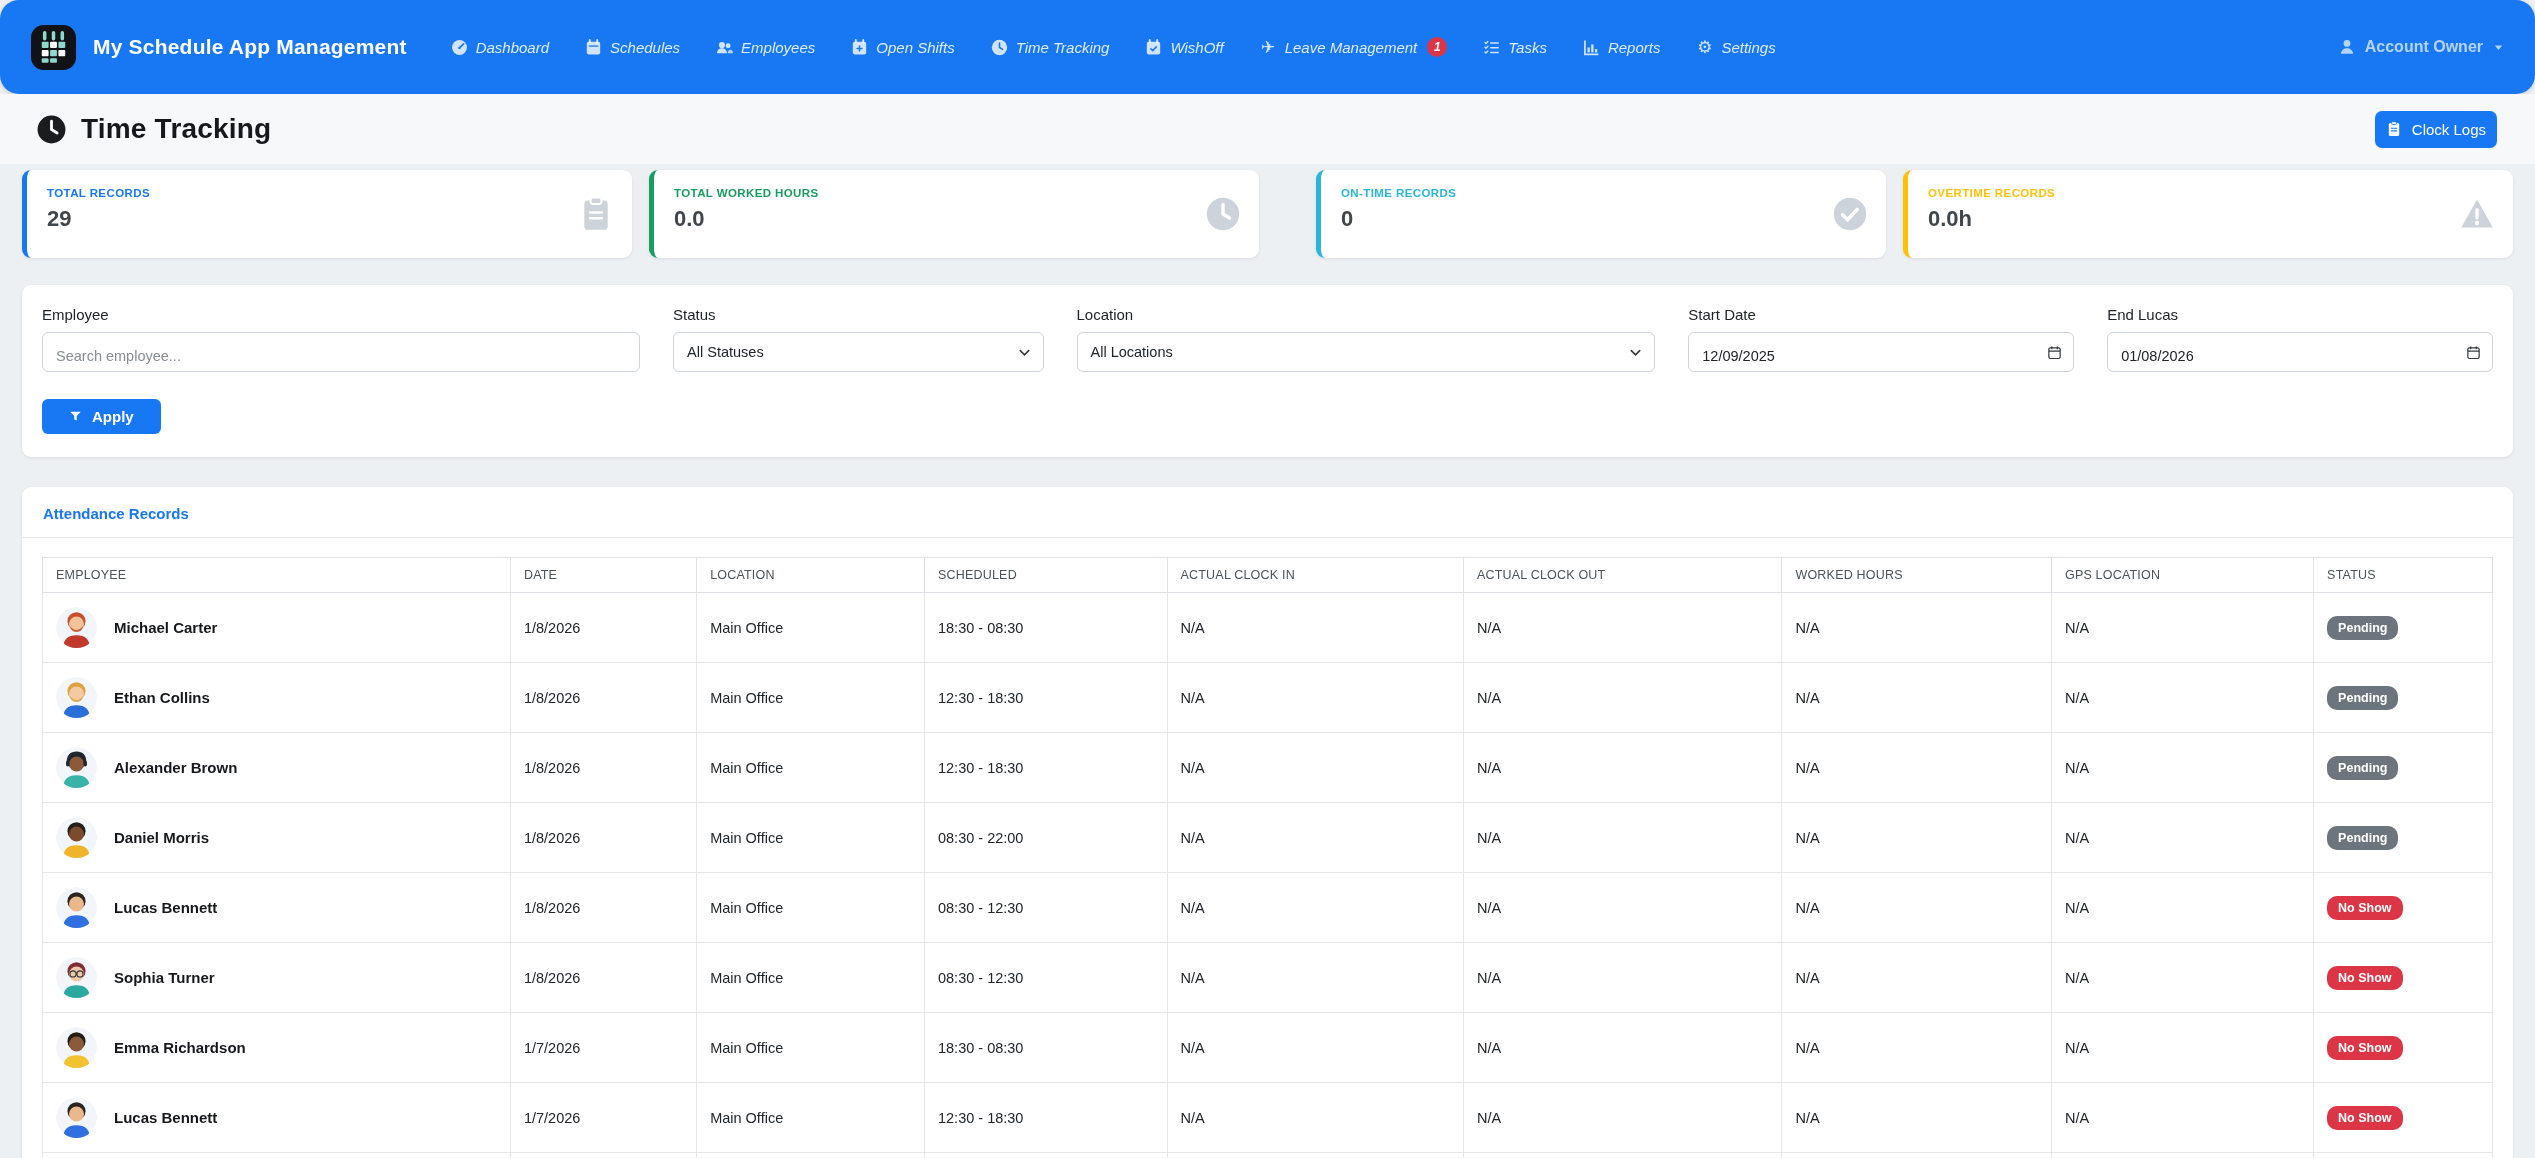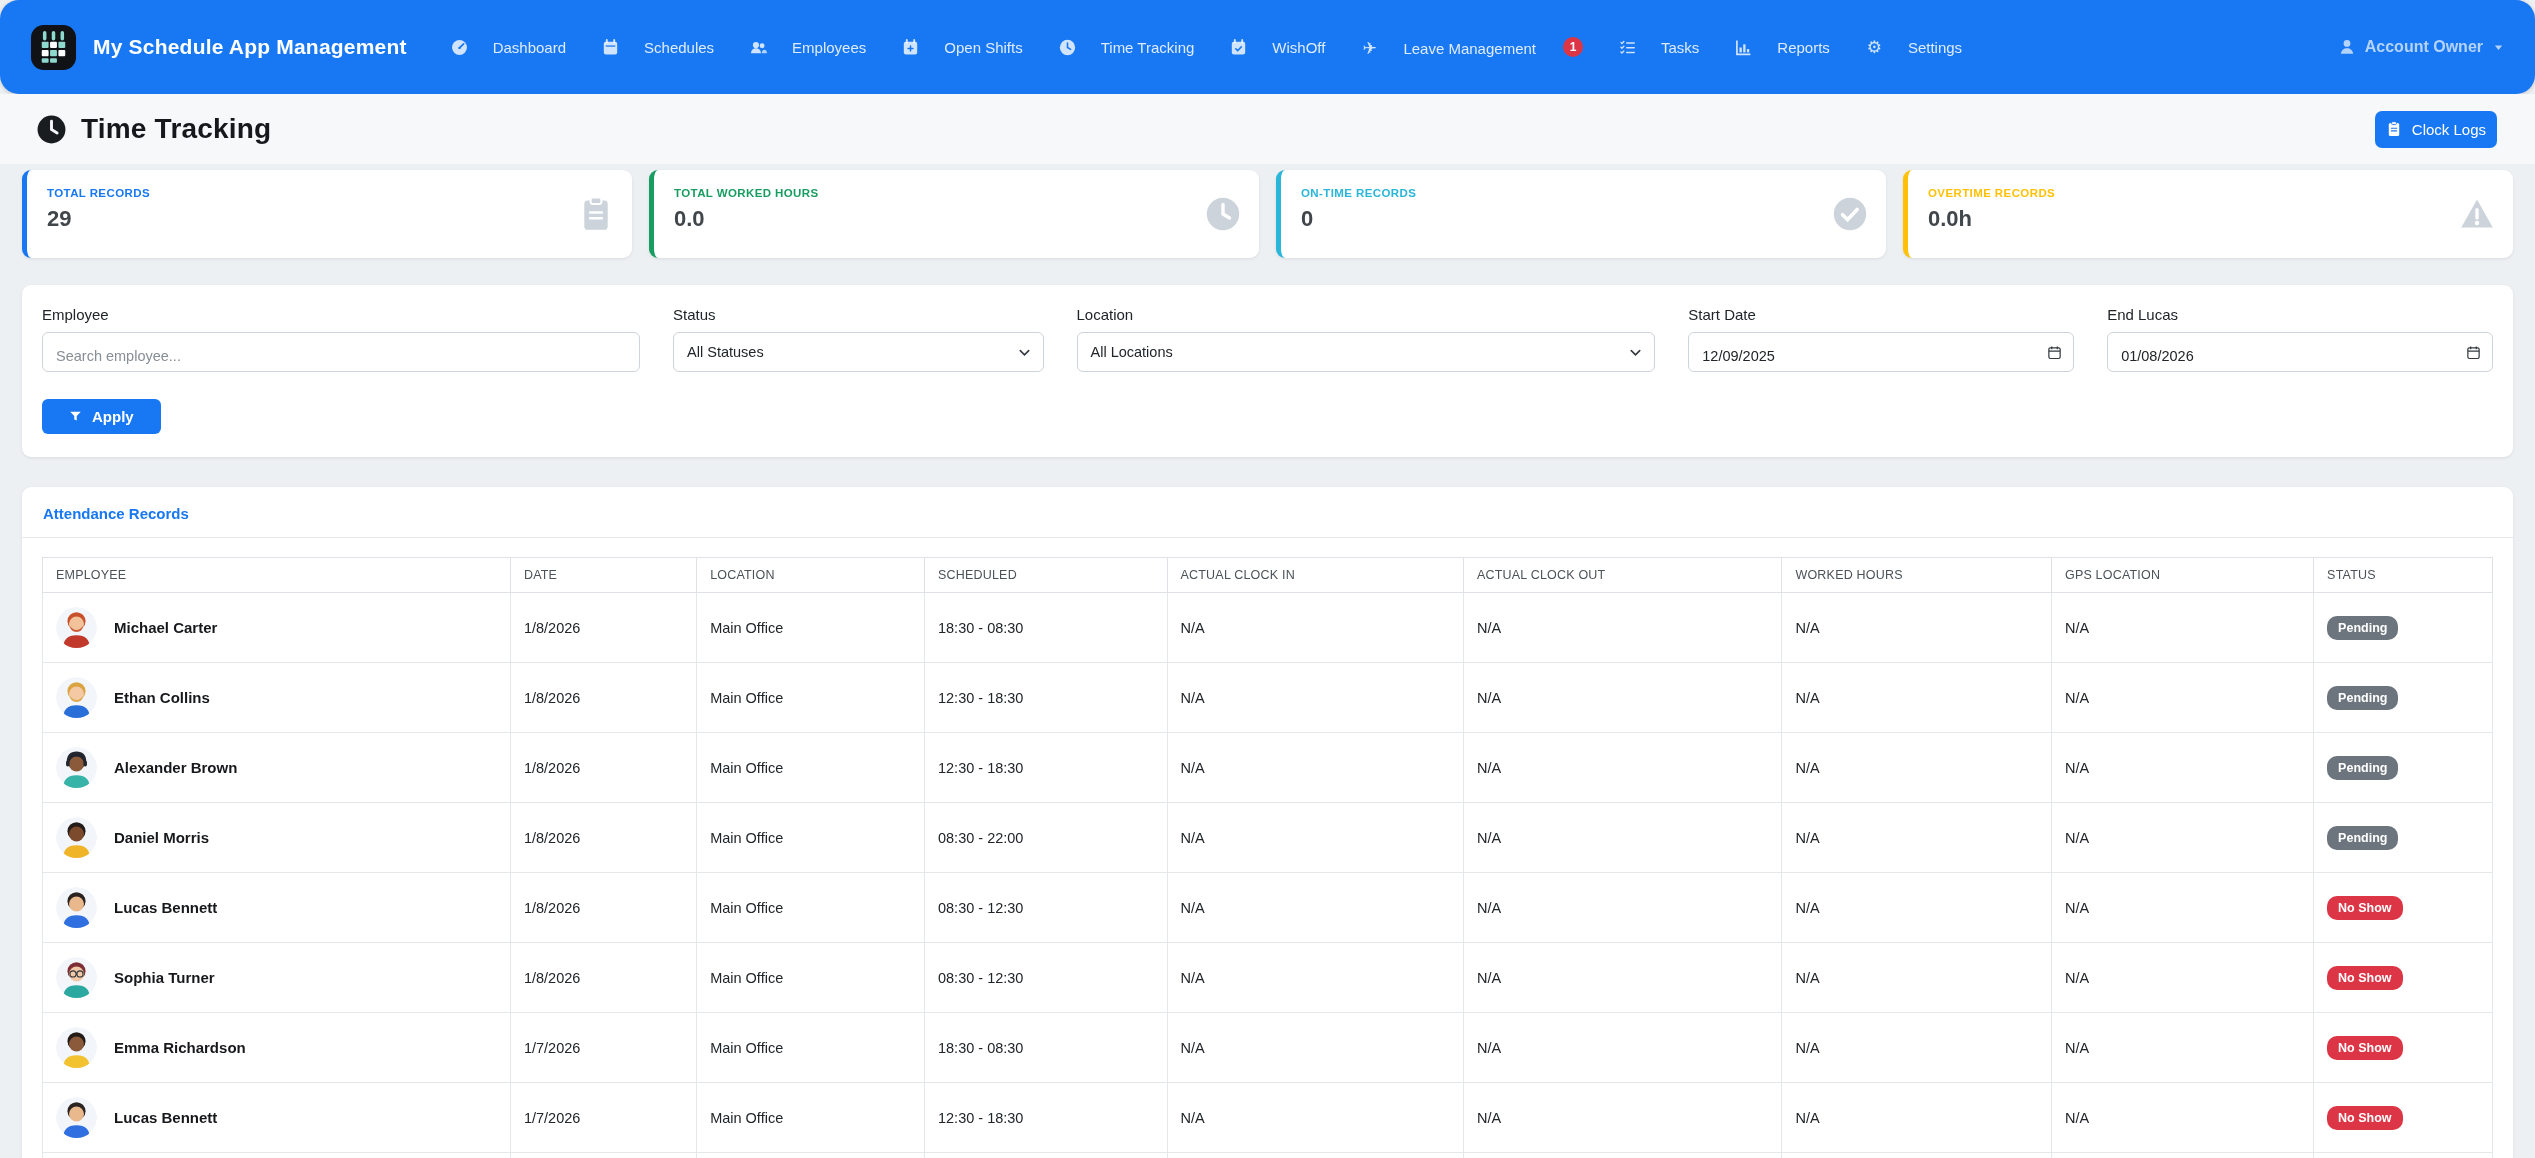--- a/index.html
+++ b/index.html
@@ -14,22 +14,22 @@
   
   nav.topbar {
     height:94px; background:#1877f2; display:flex; align-items:center;
     padding:0 30px; box-shadow:0 1px 4px rgba(0,0,0,.18);border-radius:19px;
   }
   .brand { display:flex; align-items:center; gap:16px; cursor:pointer; }
   .app-logo { width:47px; height:47px; }
   .brand-title { color:#fff; font-size:21px; font-weight:700; letter-spacing:.2px; }
   .nav-links { display:flex; align-items:center; gap:36px; margin-left:44px; }
   .nav-item {
-    display:flex; align-items:flex-end; gap:25px; color:rgba(255,255,255,.86);
-    font-size:15px; font-weight:500; cursor:pointer; text-decoration:none; white-space:nowrap;
+    display:flex; align-items:center; gap:8px; color:rgba(255,255,255,.86);
+    font-size:15px; font-weight:500; cursor:pointer; text-decoration:none; white-space:nowrap;font-style:italic;
     --hole:#1877f2;
   }
   .nav-item .icon { width:17px; height:17px; color:rgba(255,255,255,.8); font-size:17px; }
   .nav-badge {
     min-width:20px; height:20px; border-radius:10px; background:#dc3545; color:#fff;
     font-size:12px; font-weight:700; display:inline-flex; align-items:center; justify-content:center;
     padding:0 6px; margin-left:2px;
   }
   .account {
     margin-left:auto; display:flex; align-items:center; gap:9px;
@@ -282,21 +282,21 @@
     <article class="stat-card" style="border-left-color: rgb(24, 157, 97);">
       <div class="stat-label" style="color: rgb(24, 157, 97);">TOTAL WORKED HOURS</div>
       <div class="stat-value">0.0</div>
       <span class="icon stat-icon">
         <svg viewBox="0 0 16 16">
           <circle cx="8" cy="8" r="7.2" fill="currentColor"></circle>
           <path d="M8 3.7V8l2.9 1.8" stroke="var(--hole,#fff)" stroke-width="1.5" fill="none" stroke-linecap="round"></path>
         </svg>
       </span>
     </article>
-    <article class="stat-card" style="border-left-color: rgb(41, 182, 216);">
+    <article class="stat-card" style="border-left-color: rgb(41, 182, 216); margin-left: 40px;">
       <div class="stat-label" style="color: rgb(41, 182, 216);">ON-TIME RECORDS</div>
       <div class="stat-value">0</div>
       <span class="icon stat-icon">
         <svg viewBox="0 0 16 16">
           <circle cx="8" cy="8" r="7.2" fill="currentColor"></circle>
           <path d="M4.7 8.3l2.2 2.2 4.3-4.5" stroke="var(--hole,#fff)" stroke-width="1.6" fill="none" stroke-linecap="round"></path>
         </svg>
       </span>
     </article>
     <article class="stat-card" style="border-left-color: rgb(255, 193, 7);">

